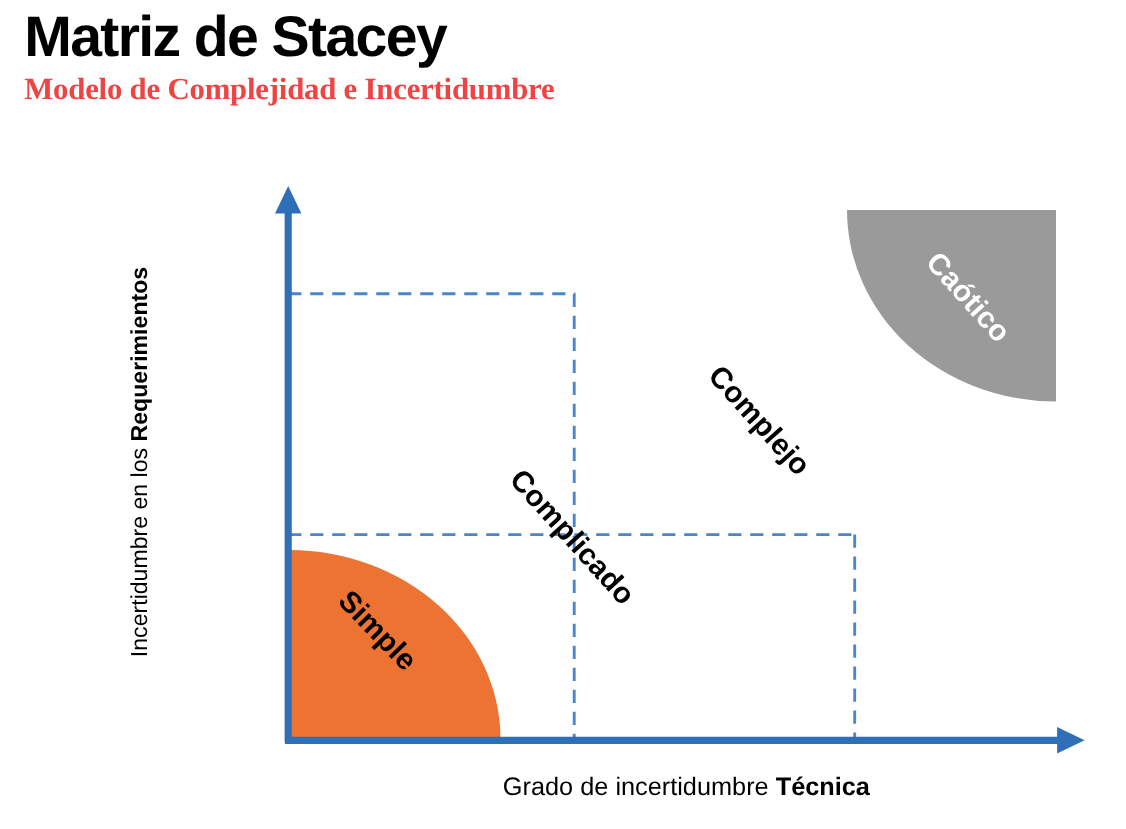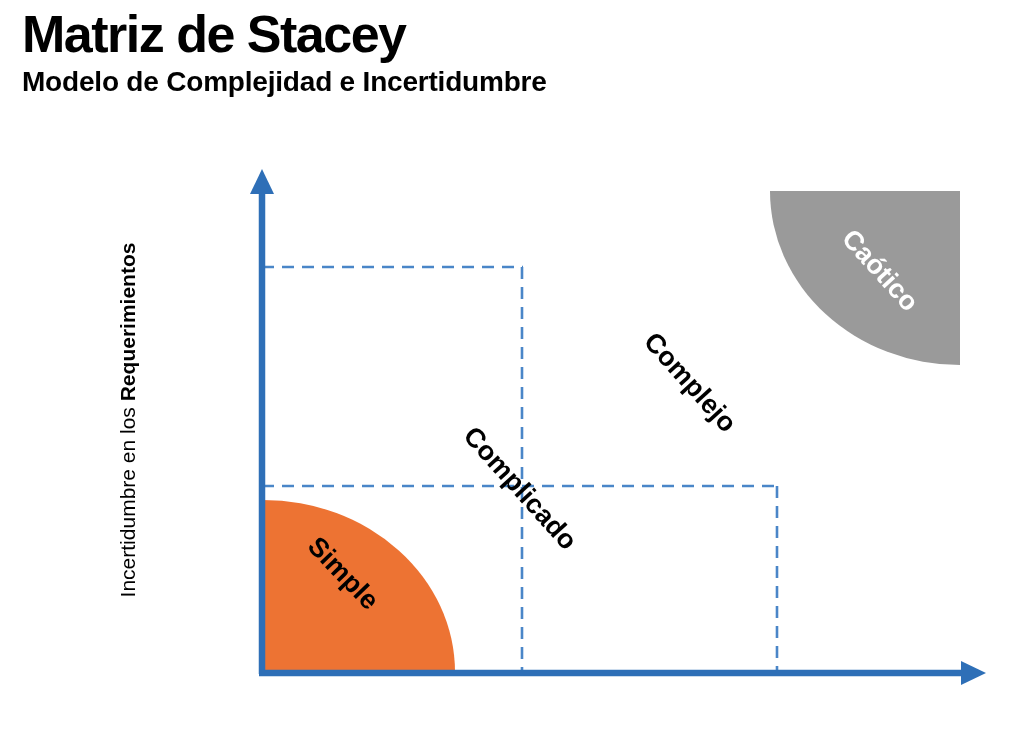--- a/index.html
+++ b/index.html
@@ -30,22 +30,23 @@
     letter-spacing: -1.5px;
     color: #000000;
     white-space: nowrap;
   }
   #subtitle {
     font-size: 28px;
     font-weight: bold;
     line-height: 1.1;
     margin-top: 6px;
     letter-spacing: -0.2px;
-    color: #000000;
+    color: #ef4444;
     white-space: nowrap;
+    font-family: Liberation Serif, serif;
   }
 
   
   #matrix {
     position: absolute;
     left: 0;
     top: 0;
     width: 1024px;
     height: 754px;
   }
@@ -158,14 +159,15 @@
     <path d="M 986 673 L 961 685 L 961 661 Z" fill="#2E6FB7"></path>
   </svg>
 
   <div class="zone-label" id="label-simple">Simple</div>
   <div class="zone-label" id="label-complicado">Complicado</div>
   <div class="zone-label" id="label-complejo">Complejo</div>
   <div class="zone-label" id="label-caotico">Caótico</div>
 
   <div id="y-axis-title"><span>Incertidumbre en los </span><span class="bold-part">Requerimientos</span></div>
 
+  <div id="x-axis-title"><span>Grado de incertidumbre </span><span class="bold-part">Técnica</span></div>
 
 </div>
 
 </body></html>

